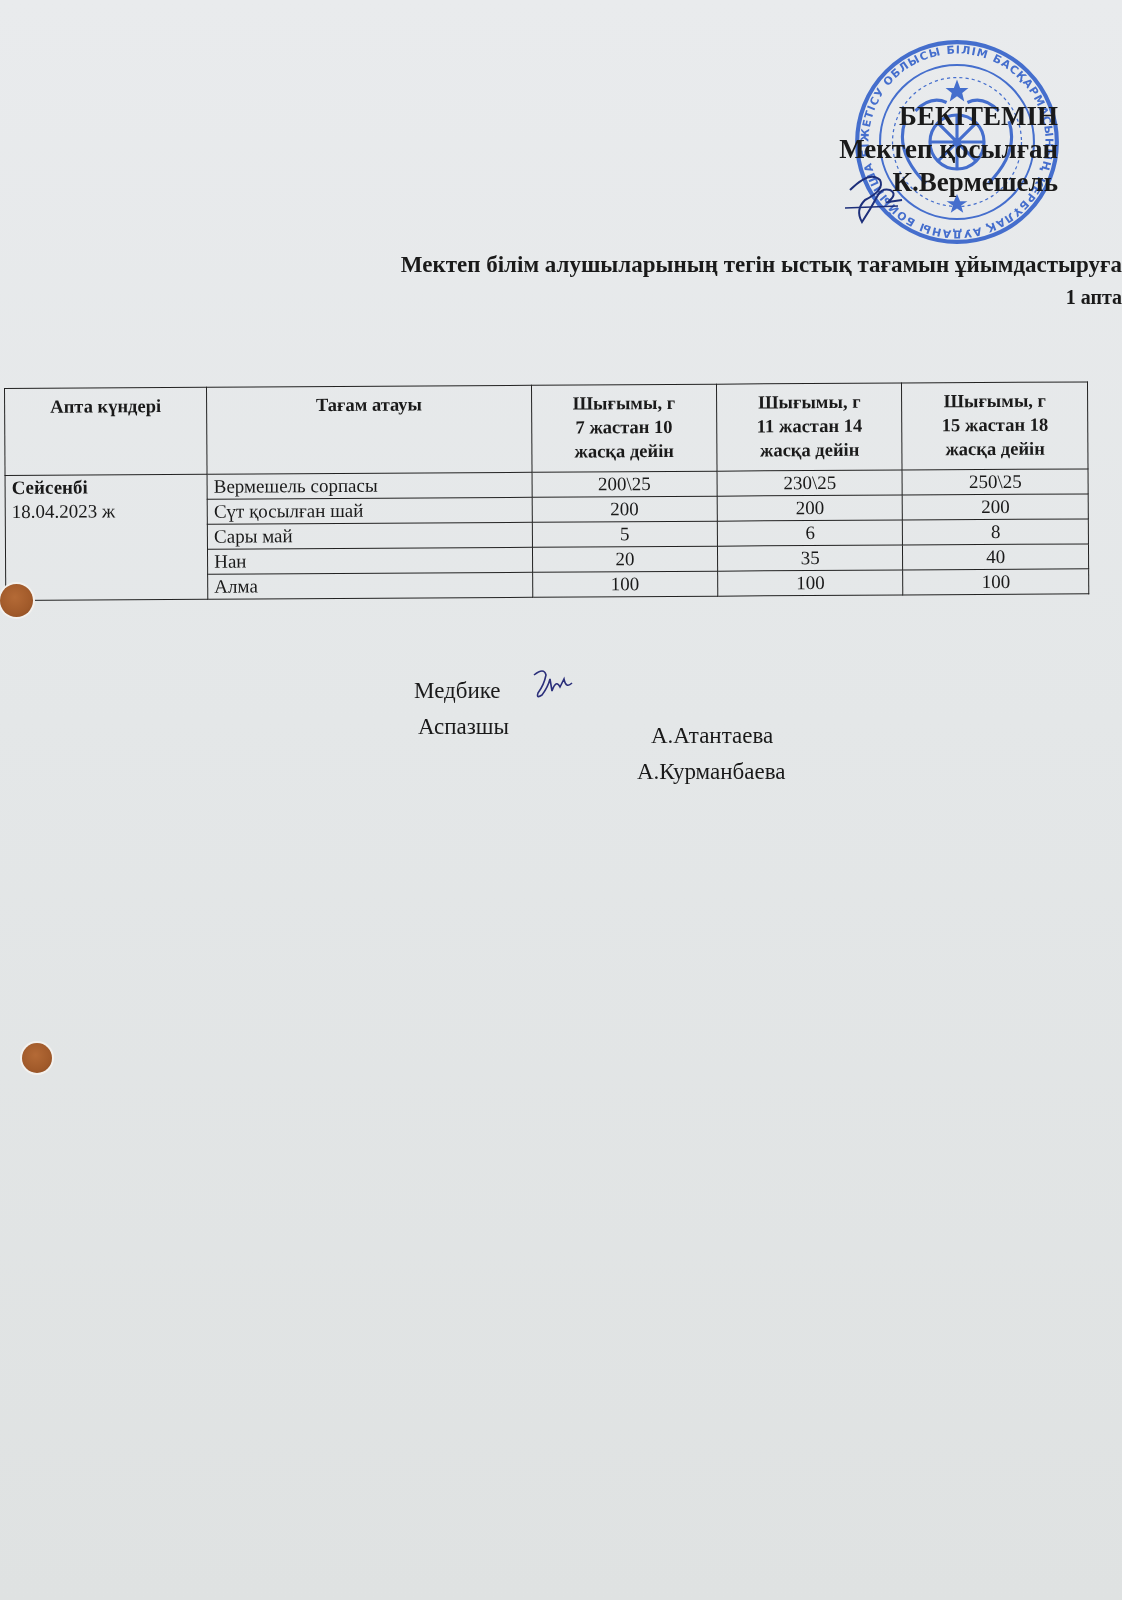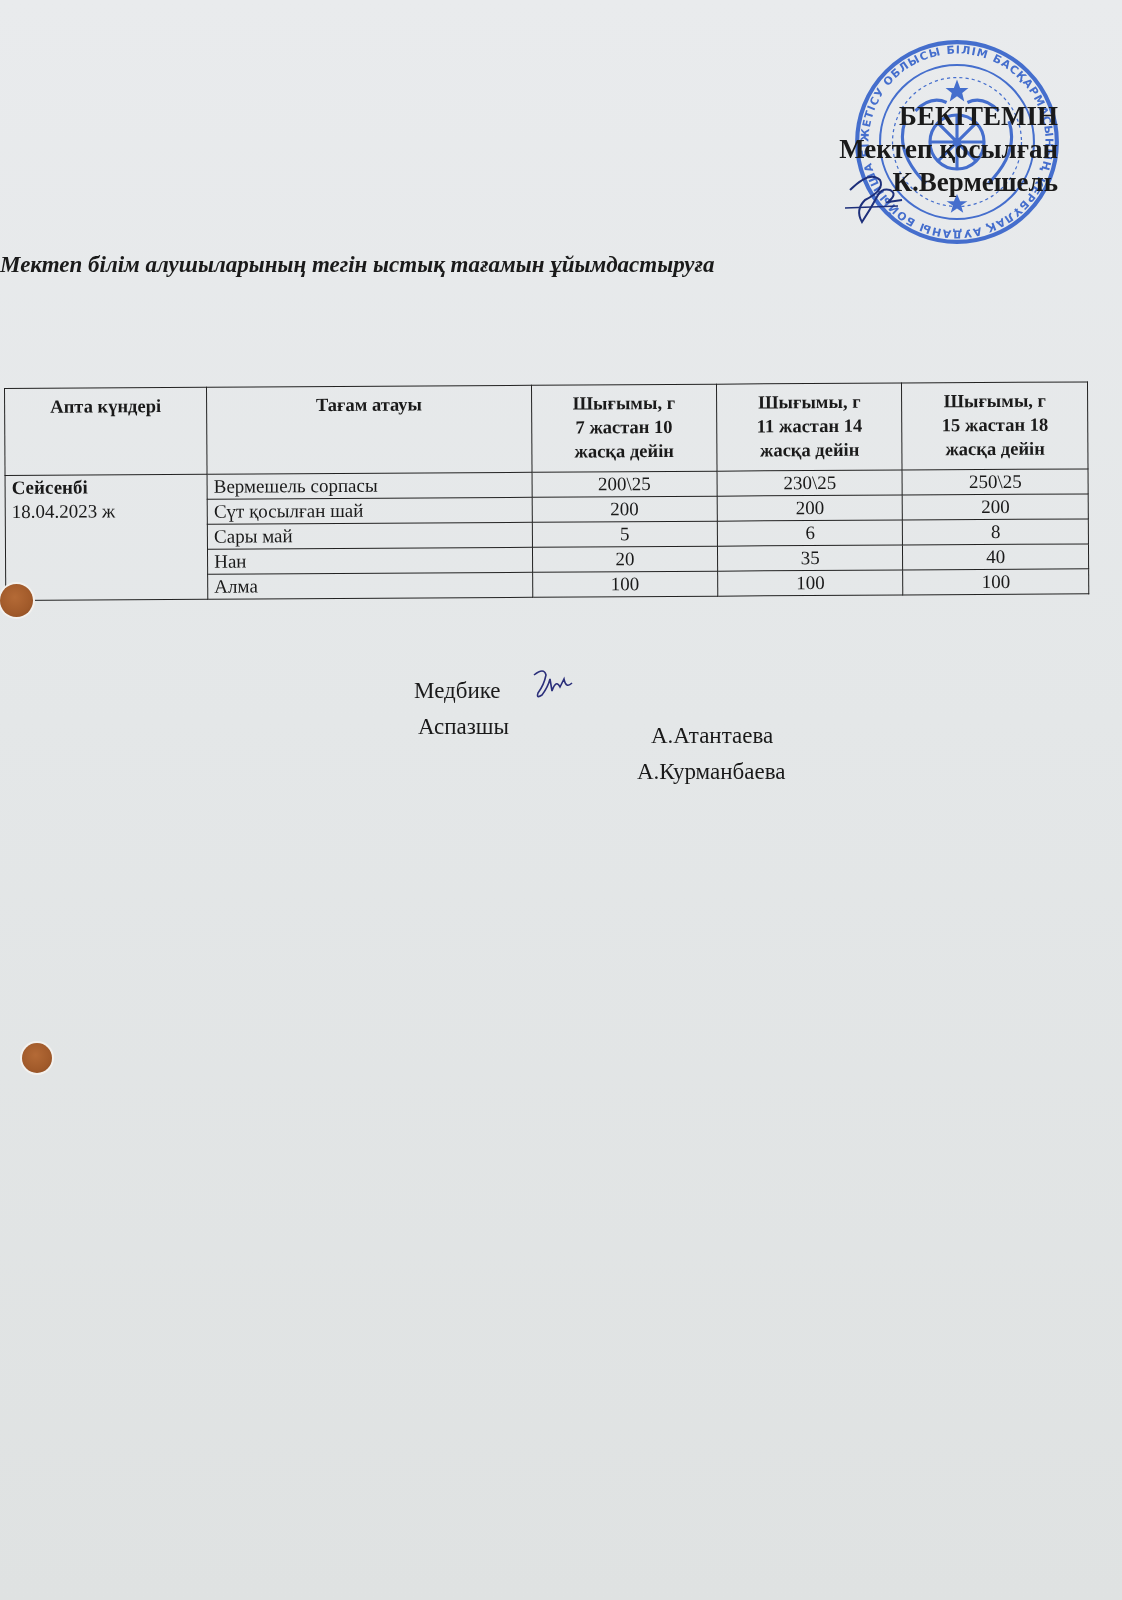--- a/index.html
+++ b/index.html
@@ -25,22 +25,22 @@
   .stamp {
     position: absolute; left: 853px; top: 38px; width: 208px; height: 208px;
     z-index: 2; opacity: 0.88;
   }
   .sig-director {
     position: absolute; left: 840px; top: 160px; width: 70px; height: 70px; z-index: 4;
   }
 
   
   .title {
-    position: absolute; left: 0; right: 0; top: 248px; text-align: left;
-    font-weight: bold; font-size: 23px; line-height: 34px; font-style: italic;
+    position: absolute; left: 0; right: 0; top: 248px; text-align: right;
+    font-weight: bold; font-size: 23px; line-height: 34px;
   }
   .subtitle { font-weight: bold; font-size: 20px; line-height: 30px; }
 
   
   table.menu {
     position: absolute; left: 4px; top: 388px; width: 1084px;
     border-collapse: collapse; transform: rotate(-0.35deg); transform-origin: left top;
     font-size: 19px;
   }
   table.menu th, table.menu td { border: 1.6px solid #222; padding: 0 6px; }
@@ -99,20 +99,21 @@
     <span class="name">К.Вермешель</span>
   </div>
 
   <svg class="sig-director" viewBox="0 0 70 70">
     <path d="M10 30 Q30 10 40 20 Q45 30 25 40 Q15 50 22 62 Q30 50 38 35 Q42 28 50 30 Q58 34 48 42 L62 40" fill="none" stroke="#1d2f7a" stroke-width="2"></path>
     <path d="M5 48 L58 46" stroke="#1d2f7a" stroke-width="1.5"></path>
   </svg>
 
   <div class="title">
     <div>Мектеп білім алушыларының тегін ыстық тағамын ұйымдастыруға</div>
+    <div class="subtitle">1 апта</div>
   </div>
 
   <table class="menu">
     <thead>
       <tr>
         <th class="col-day">Апта күндері</th>
         <th class="col-dish">Тағам атауы</th>
         <th class="col-q">
           <div>Шығымы, г</div>
           <div>7 жастан 10</div>

